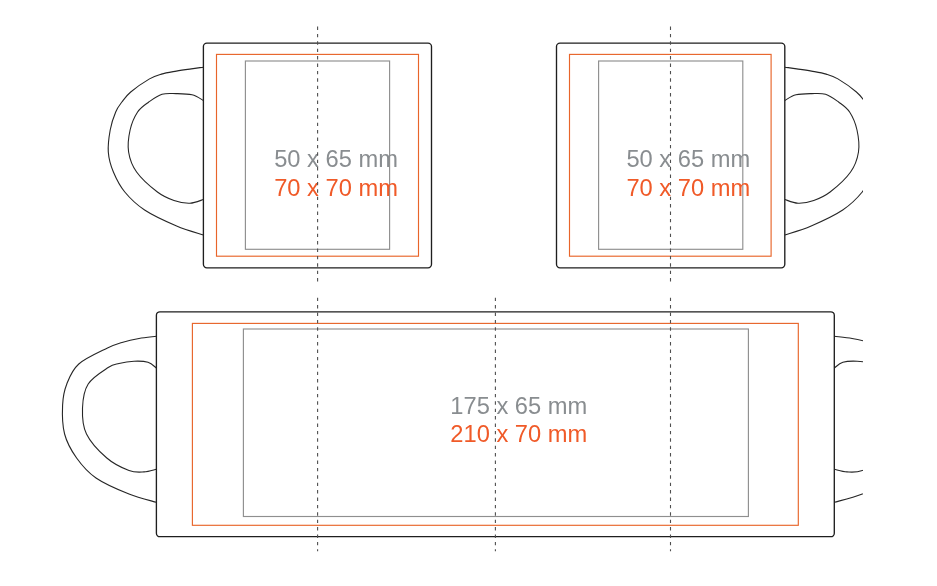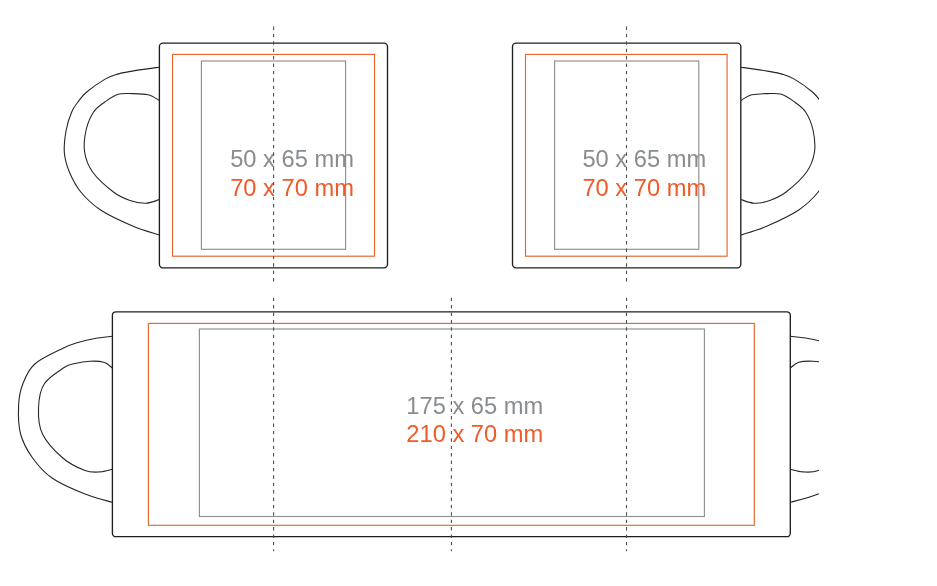--- a/index.html
+++ b/index.html
@@ -1,17 +1,17 @@
 <!DOCTYPE html>
 <html><head>
 <meta charset="utf-8">
 <title>Mug print template</title>
 <style>
   html,body{margin:0;padding:0;background:#ffffff;}
-  .stage{position:relative;width:819px;height:586px;background:#ffffff;overflow:hidden;}
+  .stage{position:relative;width:819px;height:586px;background:#ffffff;overflow:hidden;margin-left:44px;}
   svg{display:block;}
   text{font-family:"Liberation Sans", sans-serif;}
 </style>
 </head>
 <body>
 <div class="stage">
 <svg width="937" height="586" viewBox="0 0 937 586">
 
   <g transform="translate(159.4,67.5)" fill="none" stroke="#262626" stroke-width="1.1">
     <path d="M -0.2 -0.3 C -2.2 -0.0 -7.6 0.7 -12.1 1.4 C -16.6 2.0 -22.1 2.7 -27.1 3.6 C -32.1 4.5 -37.5 5.3 -42.0 6.6 C -46.5 7.9 -48.8 8.4 -53.9 11.4 C -59.0 14.4 -68.1 20.6 -72.7 24.5 C -77.3 28.4 -79.0 31.2 -81.5 34.5 C -84.0 37.8 -85.8 39.8 -87.7 44.5 C -89.7 49.2 -92.0 55.8 -93.2 62.5 C -94.4 69.2 -95.6 77.5 -95.1 84.5 C -94.6 91.5 -92.8 97.8 -90.0 104.5 C -87.2 111.2 -83.8 118.2 -78.6 124.5 C -73.4 130.8 -67.4 136.8 -58.8 142.5 C -50.2 148.2 -36.6 154.3 -26.8 158.5 C -17.0 162.7 -4.5 166.0 0.0 167.5"></path>

